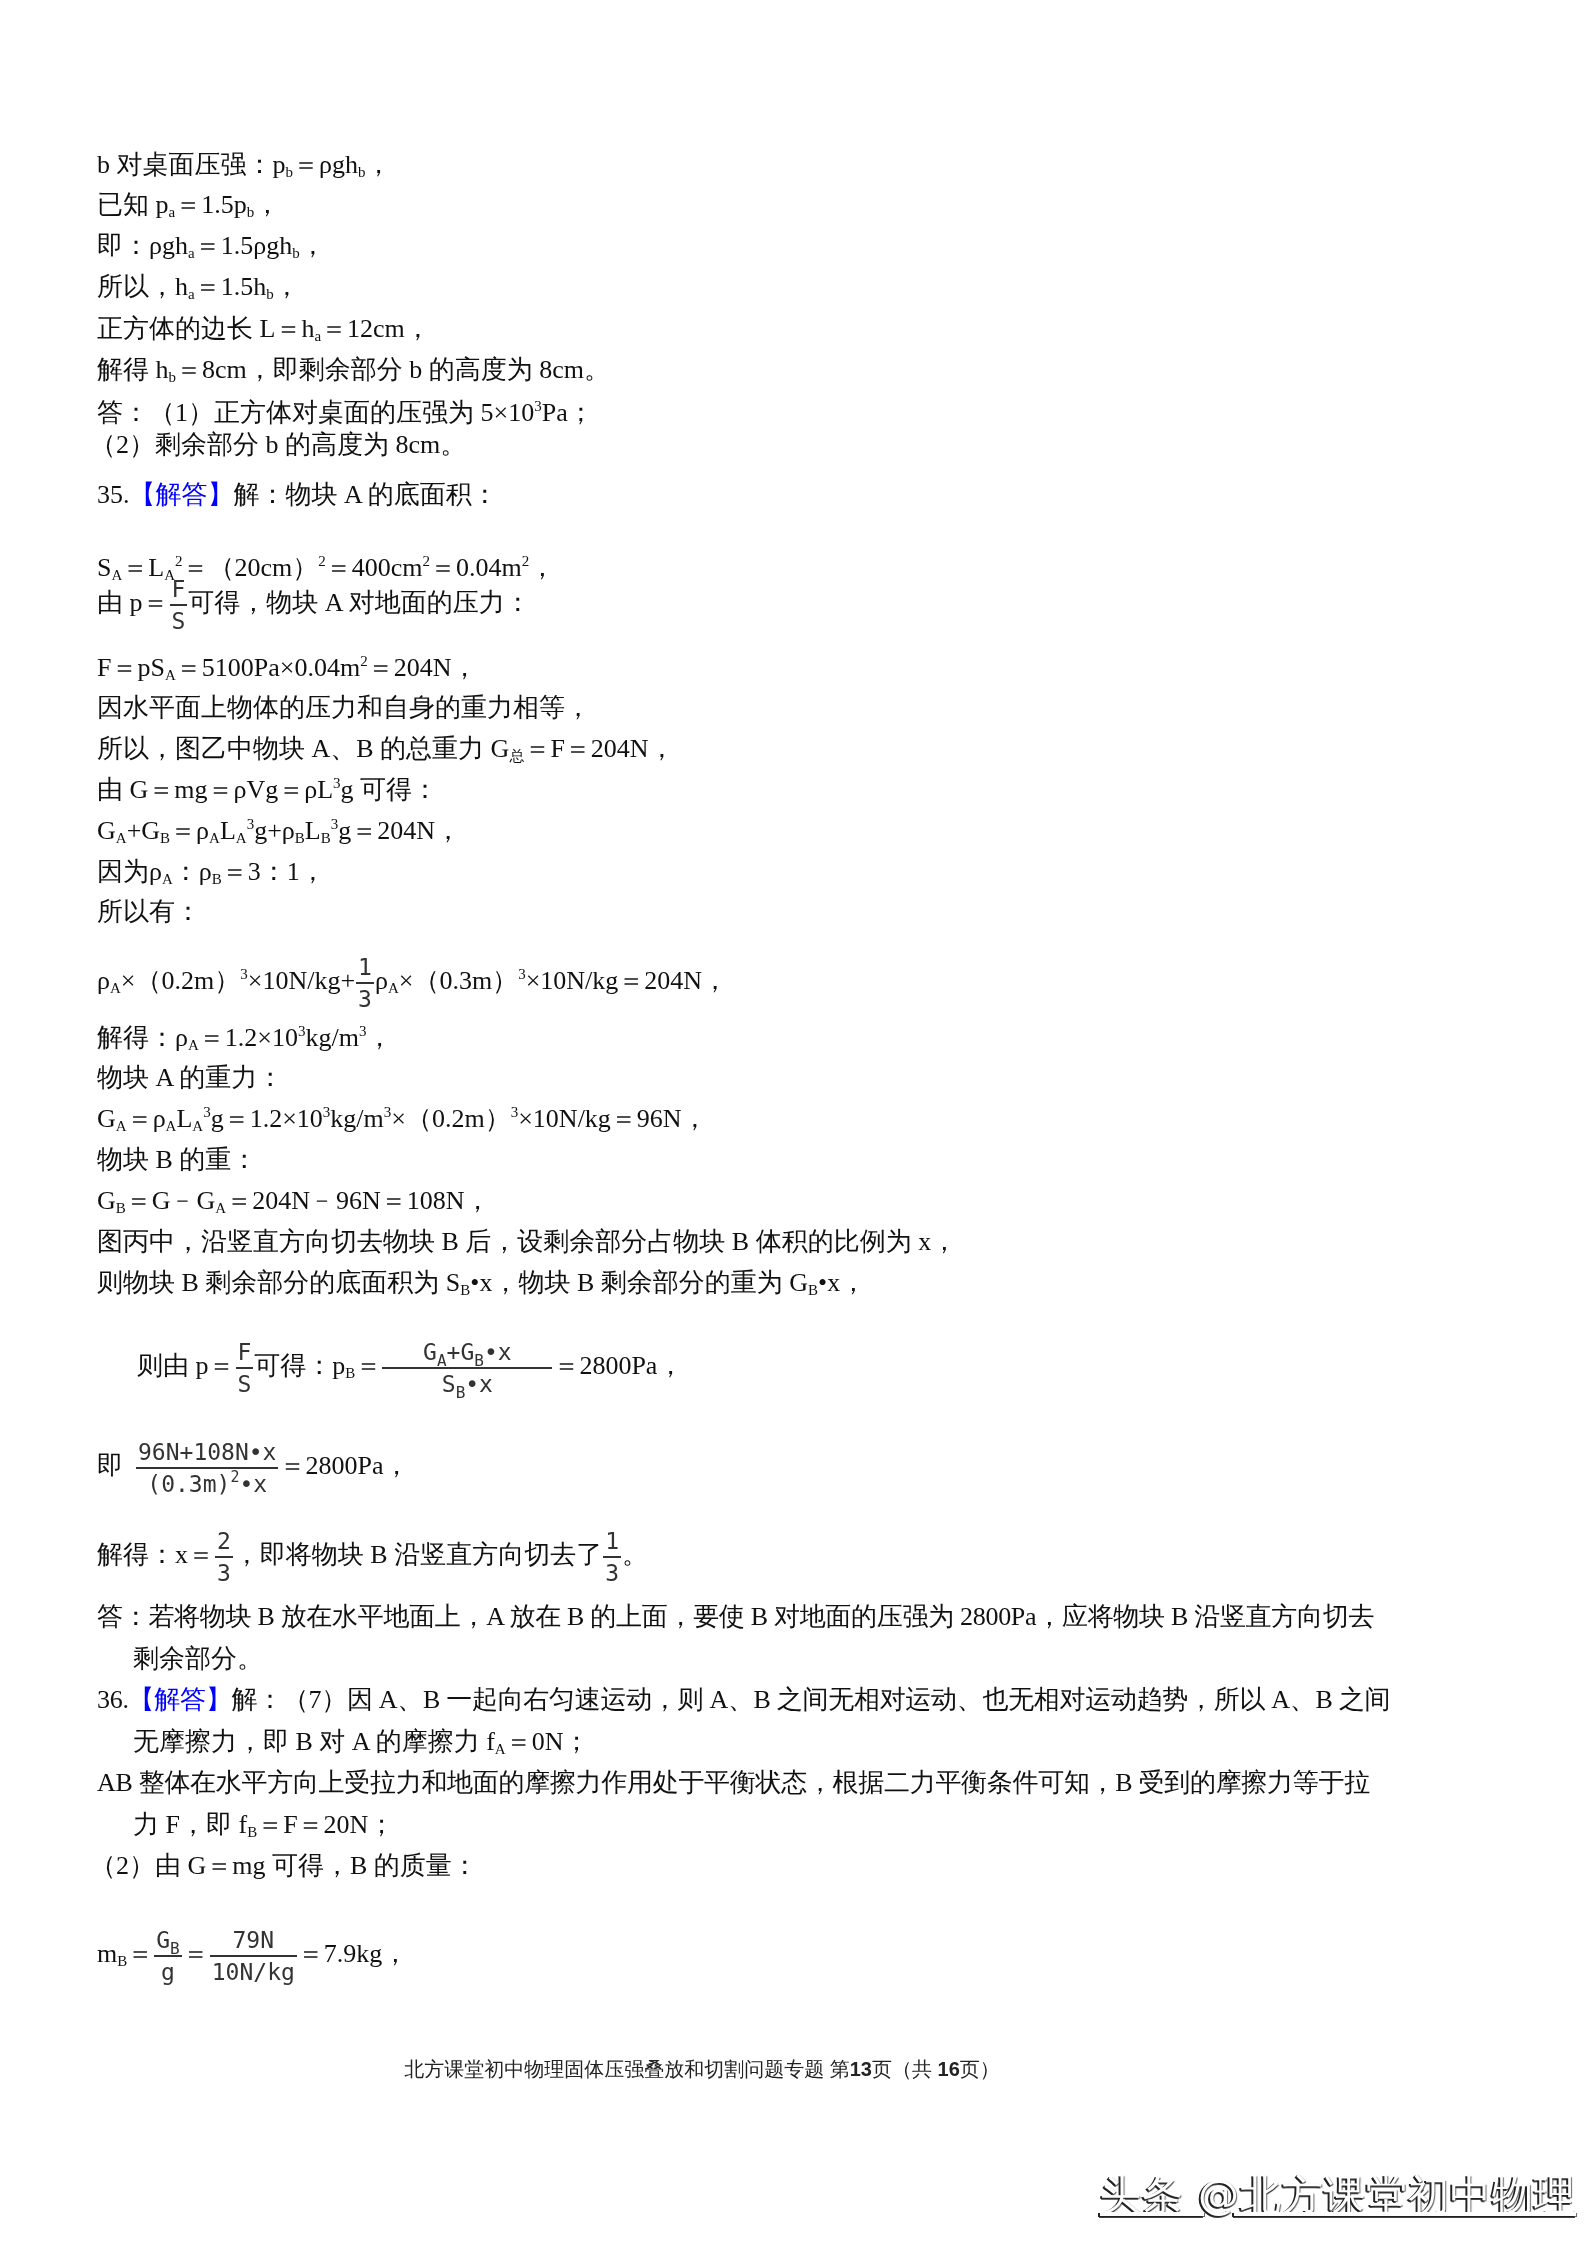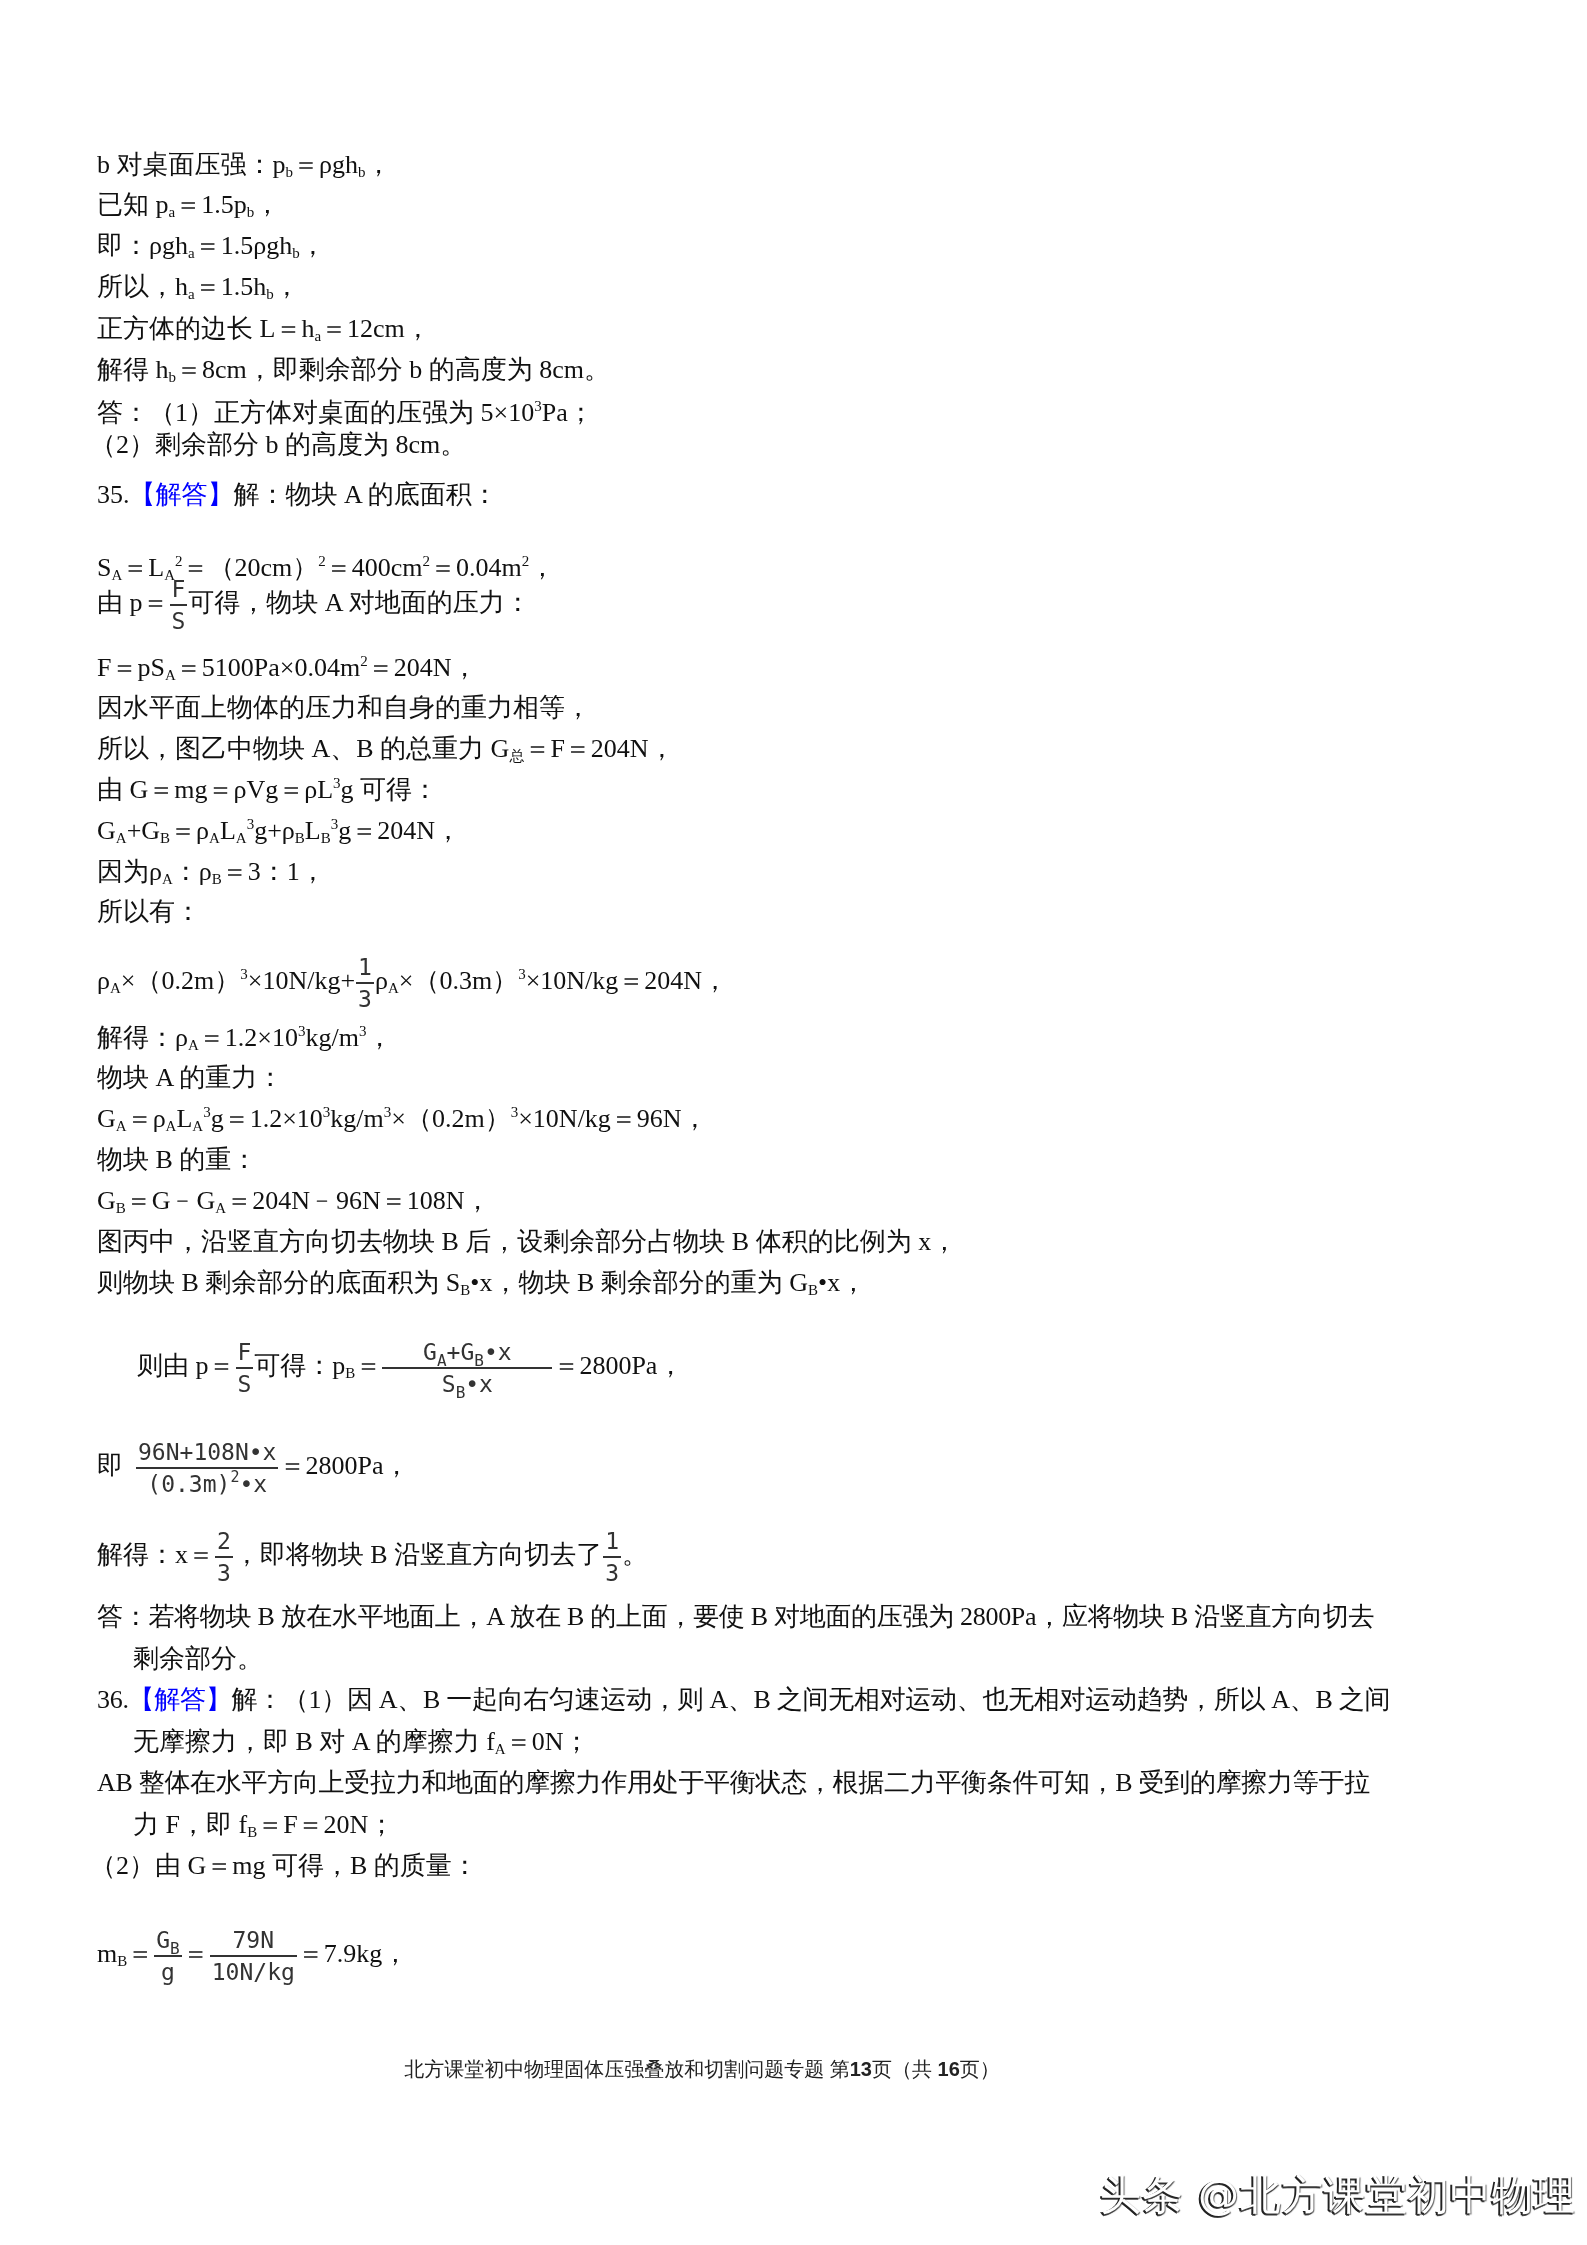--- a/index.html
+++ b/index.html
@@ -15,21 +15,21 @@
           font-family: "DejaVu Sans Mono", "Liberation Mono", monospace; font-size: 23px; line-height: 30px; color: #333; margin: 0 1px; }
   .frac .num { padding: 0 2px; }
   .frac .bar { align-self: stretch; border-top: 2px solid #333; height: 0; }
   .frac .den { padding: 0 2px; }
   .frac.mono sub { font-size: 16px; vertical-align: -6px; }
   .footer { position: absolute; left: 0; width: 1372px; top: 2056px; text-align: center;
             font-family: Liberation Sans, sans-serif; font-size: 20px; color: #222; margin-left: 16px; }
   .footer b { font-weight: bold; }
   .watermark { position: absolute; left: 1100px; top: 2168px; font-family: "DejaVu Sans", "Liberation Sans", sans-serif;
                font-size: 41px; color: #ffffff; letter-spacing: 1px;
-               text-shadow: -2px 1px 0 #222, -1px 2px 0 #444, 1px 1px 1px #666; }
+               text-shadow: -2px 1px 0 #222, -1px 2px 0 #444, 1px 1px 1px #666; text-decoration: underline; }
 </style>
 </head>
 <body>
 
 <div class="line" style="top:145px"><span>b 对桌面压强：p</span><sub>b</sub><span>＝ρgh</span><sub>b</sub><span>，</span></div>
 <div class="line" style="top:185px"><span>已知 p</span><sub>a</sub><span>＝1.5p</span><sub>b</sub><span>，</span></div>
 <div class="line" style="top:226px"><span>即：ρgh</span><sub>a</sub><span>＝1.5ρgh</span><sub>b</sub><span>，</span></div>
 <div class="line" style="top:267px"><span>所以，h</span><sub>a</sub><span>＝1.5h</span><sub>b</sub><span>，</span></div>
 <div class="line" style="top:309px"><span>正方体的边长 L＝h</span><sub>a</sub><span>＝12cm，</span></div>
 <div class="line" style="top:350px"><span>解得 h</span><sub>b</sub><span>＝8cm，即剩余部分 b 的高度为 8cm。</span></div>
@@ -81,21 +81,21 @@
       <span class="bar"></span>
       <span class="den">3</span>
     </span><span>，即将物块 B 沿竖直方向切去了</span><span class="frac">
       <span class="num">1</span>
       <span class="bar"></span>
       <span class="den">3</span>
     </span><span>。</span></div>
 <div class="line" style="top:1597px; letter-spacing:-0.3px"><span>答：若将物块 B 放在水平地面上，A 放在 B  的上面，要使 B 对地面的压强为 2800Pa，应将物块 B 沿竖直方向切去</span></div>
 <div class="line indent" style="top:1639px"><span>剩余部分。</span></div>
 
-<div class="line" style="top:1680px; letter-spacing:-0.3px"><span>36.</span><span class="blue">【解答】</span><span>解：（1）因 A、B 一起向右匀速运动，则 A、B 之间无相对运动、也无相对运动趋势，所以 A、B 之间</span></div>
+<div class="line" style="top:1680px; letter-spacing:-0.3px"><span>36.</span><span class="blue">【解答】</span><span>解：（7）因 A、B 一起向右匀速运动，则 A、B 之间无相对运动、也无相对运动趋势，所以 A、B 之间</span></div>
 <div class="line indent" style="top:1722px"><span>无摩擦力，即 B 对 A 的摩擦力 f</span><sub>A</sub><span>＝0N；</span></div>
 <div class="line" style="top:1763px; letter-spacing:-0.3px"><span>AB 整体在水平方向上受拉力和地面的摩擦力作用处于平衡状态，根据二力平衡条件可知，B 受到的摩擦力等于拉</span></div>
 <div class="line indent" style="top:1805px"><span>力 F，即 f</span><sub>B</sub><span>＝F＝20N；</span></div>
 <div class="line paren" style="top:1846px"><span>（2）由 G＝mg 可得，B 的质量：</span></div>
 <div class="line" style="top:1918px; height:72px; line-height:72px;"><span>m</span><sub>B</sub><span>＝</span><span class="frac mono">
       <span class="num"><span>G</span><sub>B</sub></span>
       <span class="bar"></span>
       <span class="den">g</span>
     </span><span>＝</span><span class="frac mono">
       <span class="num">79N</span>

